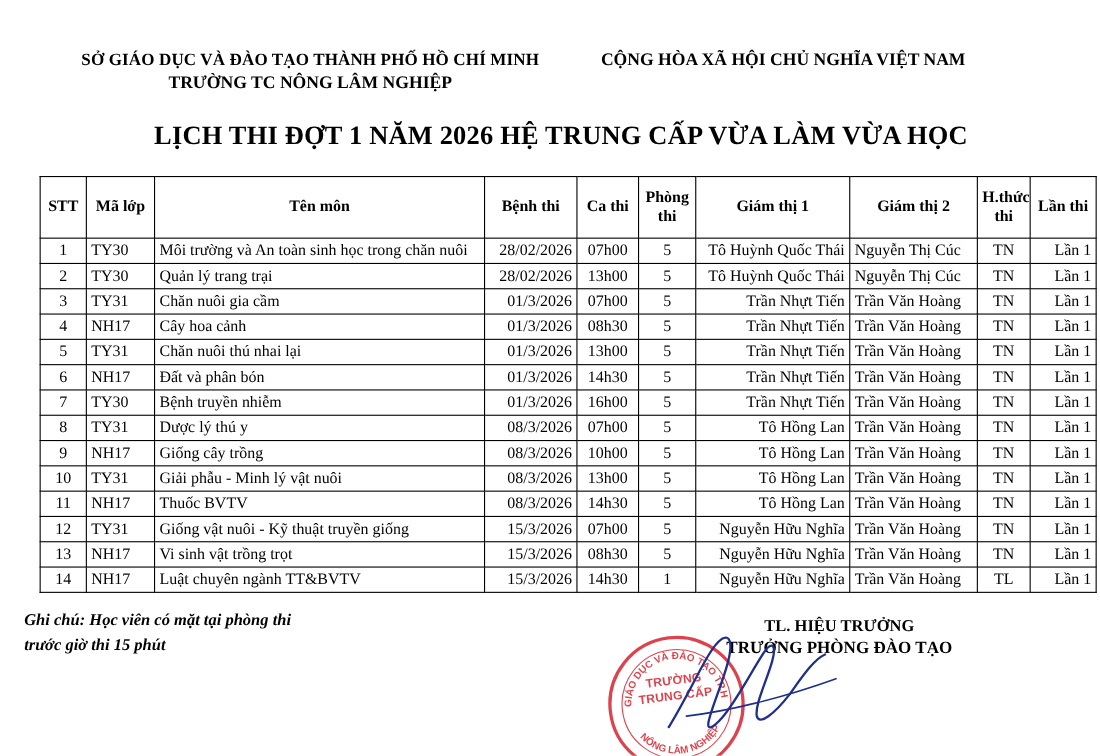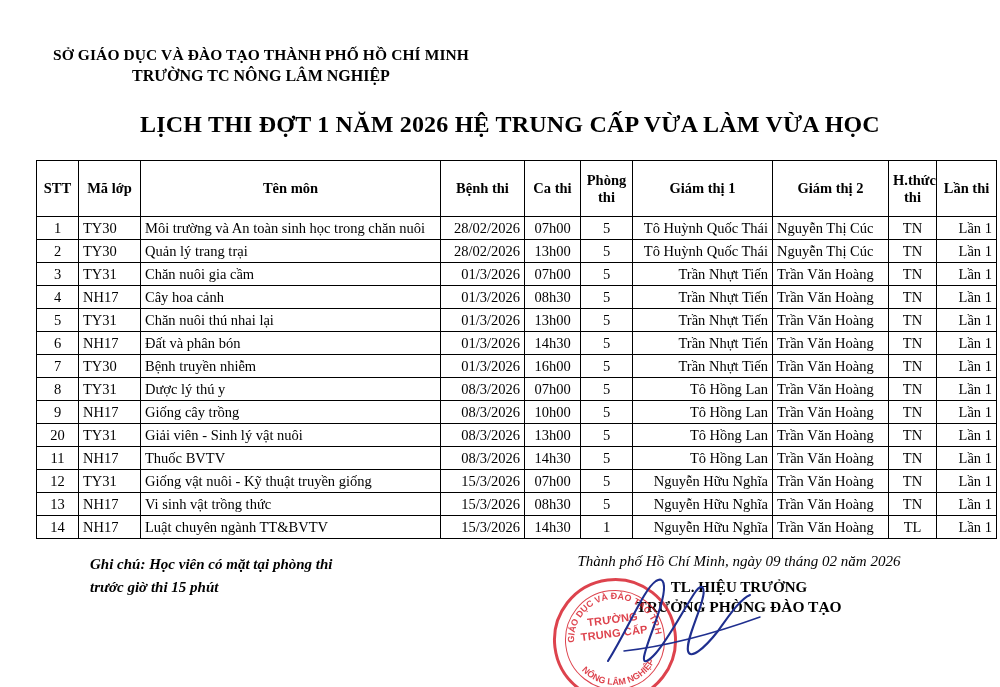--- a/index.html
+++ b/index.html
@@ -17,21 +17,21 @@
   }
   .page {
     position: relative;
     width: 1000px;
     height: 687px;
   }
 
   
   .header {
     display: flex;
-    justify-content: flex-start;
+    justify-content: center;
     padding: 46px 52px 0 46px;
     box-sizing: border-box;
   }
   .header-left, .header-right {
     text-align: center;
   }
   .header-left { width: 430px; }
   .header-right { width: 430px; }
   .org-line1 {
     font-size: 15.5px;
@@ -109,24 +109,23 @@
   col.w-phong { width: 52px; }
   col.w-gt1   { width: 140px; }
   col.w-gt2   { width: 116px; }
   col.w-ht    { width: 48px; }
   col.w-lan   { width: 60px; }
 
   
   .footer {
     position: relative;
     margin-top: 14px;
-    padding: 0 46px;
+    padding: 0 22px;
     display: flex;
     justify-content: space-between;
-    margin-left: 44px;
   }
   .note {
     font-size: 15px;
     font-style: italic;
     font-weight: bold;
     line-height: 1.55;
     width: 380px;
   }
   .sign-block {
     width: 430px;
@@ -202,20 +201,21 @@
 <body>
 
 <div class="page">
 
   <div class="header">
     <div class="header-left">
       <div class="org-line1">SỞ GIÁO DỤC VÀ ĐÀO TẠO THÀNH PHỐ HỒ CHÍ MINH</div>
       <div class="org-line2">TRƯỜNG TC NÔNG LÂM NGHIỆP</div>
     </div>
     <div class="header-right">
+      <div class="nation-line1">CỘNG HÒA XÃ HỘI CHỦ NGHĨA VIỆT NAM</div>
     </div>
   </div>
 
   <div class="doc-title">LỊCH THI ĐỢT 1 NĂM 2026 HỆ TRUNG CẤP VỪA LÀM VỪA HỌC</div>
 
   <div class="table-wrap">
     <table class="schedule">
       <colgroup>
         <col class="w-stt">
           <col class="w-ma">
@@ -345,23 +345,23 @@
             <td class="c-mon">Giống cây trồng</td>
             <td class="c-ngay">08/3/2026</td>
             <td class="c-ca">10h00</td>
             <td class="c-phong">5</td>
             <td class="c-gt1">Tô Hồng Lan</td>
             <td class="c-gt2">Trần Văn Hoàng</td>
             <td class="c-ht">TN</td>
             <td class="c-lan">Lần 1</td>
           </tr>
           <tr>
-            <td class="c-stt">20</td>
+            <td class="c-stt">10</td>
             <td class="c-ma">TY31</td>
-            <td class="c-mon">Giải viên - Sinh lý vật nuôi</td>
+            <td class="c-mon">Giải phẫu - Minh lý vật nuôi</td>
             <td class="c-ngay">08/3/2026</td>
             <td class="c-ca">13h00</td>
             <td class="c-phong">5</td>
             <td class="c-gt1">Tô Hồng Lan</td>
             <td class="c-gt2">Trần Văn Hoàng</td>
             <td class="c-ht">TN</td>
             <td class="c-lan">Lần 1</td>
           </tr>
           <tr>
             <td class="c-stt">11</td>
@@ -383,21 +383,21 @@
             <td class="c-ca">07h00</td>
             <td class="c-phong">5</td>
             <td class="c-gt1">Nguyễn Hữu Nghĩa</td>
             <td class="c-gt2">Trần Văn Hoàng</td>
             <td class="c-ht">TN</td>
             <td class="c-lan">Lần 1</td>
           </tr>
           <tr>
             <td class="c-stt">13</td>
             <td class="c-ma">NH17</td>
-            <td class="c-mon">Vi sinh vật trồng thức</td>
+            <td class="c-mon">Vi sinh vật trồng trọt</td>
             <td class="c-ngay">15/3/2026</td>
             <td class="c-ca">08h30</td>
             <td class="c-phong">5</td>
             <td class="c-gt1">Nguyễn Hữu Nghĩa</td>
             <td class="c-gt2">Trần Văn Hoàng</td>
             <td class="c-ht">TN</td>
             <td class="c-lan">Lần 1</td>
           </tr>
           <tr>
             <td class="c-stt">14</td>
@@ -414,21 +414,20 @@
         </tbody>
     </table>
   </div>
 
   <div class="footer">
     <div class="note">
       <div>Ghi chú: Học viên có mặt tại phòng thi</div>
       <div>trước giờ thi 15 phút</div>
     </div>
     <div class="sign-block">
-      <div class="sign-place">Thành phố Hồ Chí Minh, ngày 09 tháng 02 năm 2026</div>
       <div class="sign-role1">TL. HIỆU TRƯỞNG</div>
       <div class="sign-role2">TRƯỞNG PHÒNG ĐÀO TẠO</div>
 
     </div>
   </div>
 
   <div class="stamp">
     <div class="stamp-inner"></div>
     <div class="stamp-arc">
       <svg viewBox="0 0 118 118" xmlns="http://www.w3.org/2000/svg">

